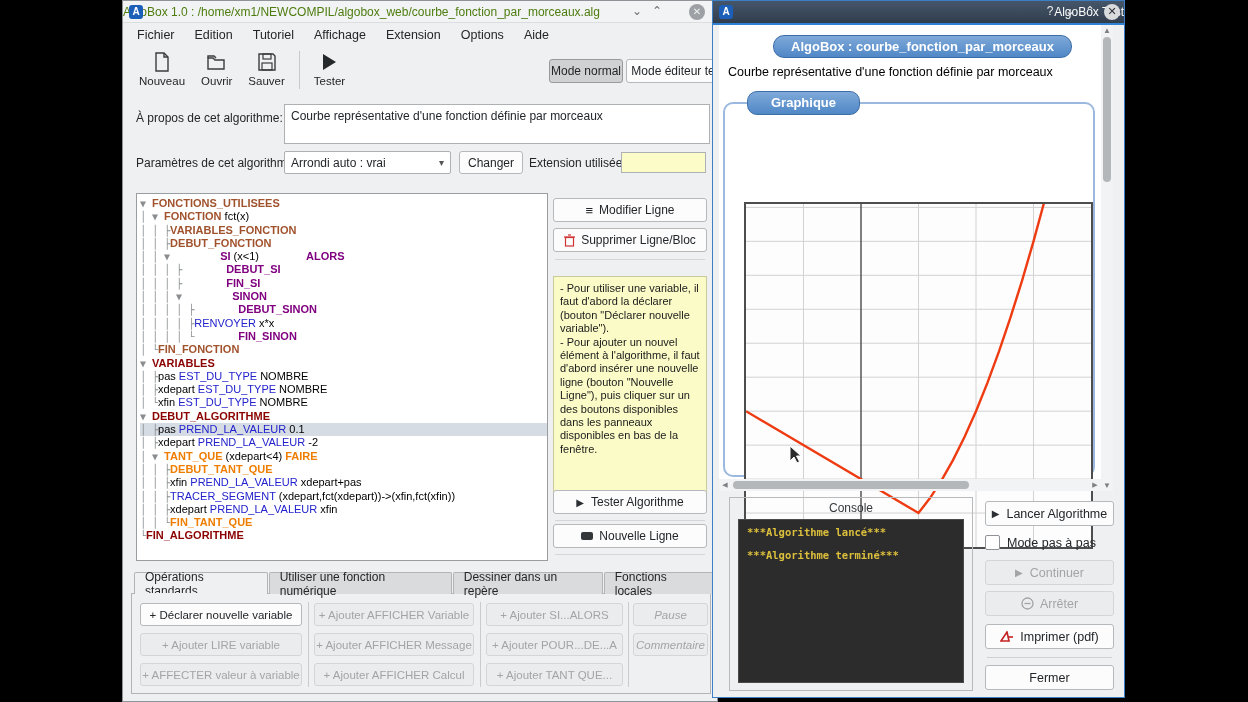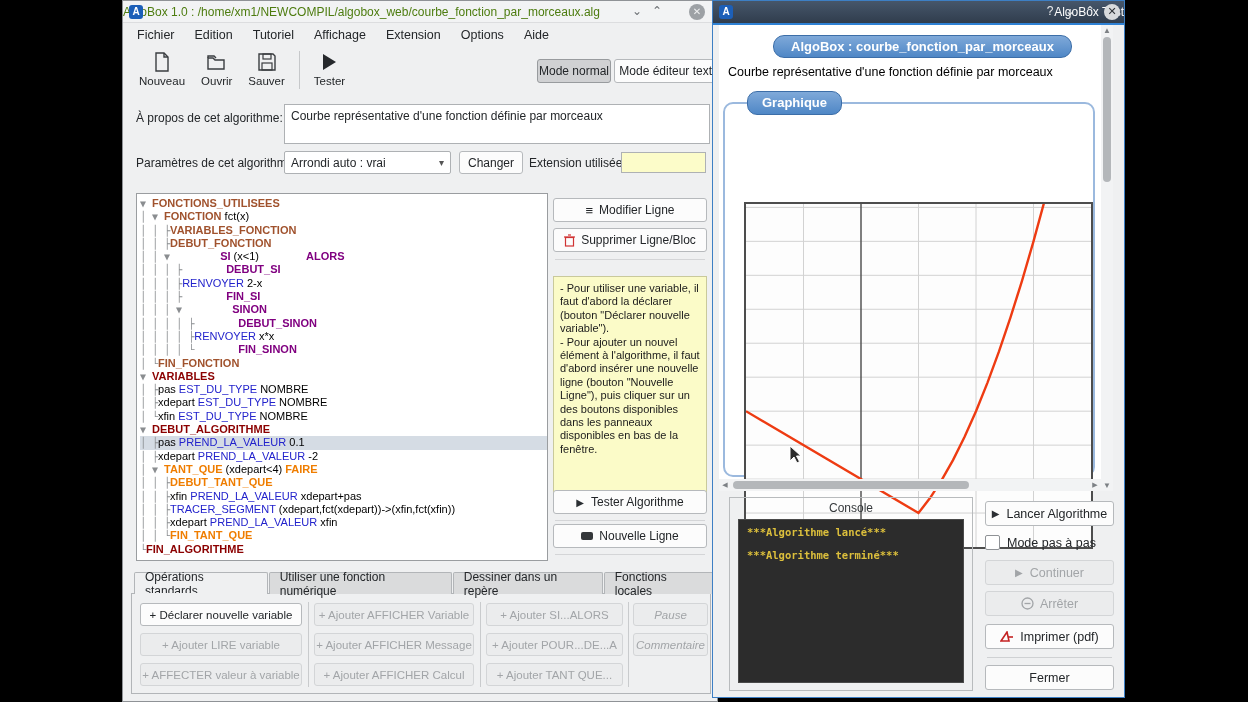--- a/index.html
+++ b/index.html
@@ -22,21 +22,21 @@
   .menu-item { padding:3px 10px; font-size:12.5px; color:#232629; }
 
   .toolbar { position:absolute; left:8px; top:48px; display:flex; align-items:flex-start; }
   .tool-btn { display:flex; flex-direction:column; align-items:center; padding:3px 8px; font-size:11.5px; color:#232629; }
   .tool-btn svg { margin-bottom:3px; }
   .tb-sep { width:1px; height:38px; background:#c6c8ca; margin:2px 6px 0 6px; }
 
   .mode-btns { position:absolute; top:58px; left:414px; display:flex; }
   .btn { background:#fcfcfc; border:1px solid #b6b9bc; border-radius:3px; font-size:12px; color:#232629;
     display:flex; align-items:center; justify-content:center; }
-  .btn.pressed { background:#d0d1d3; border-color:#989b9e; }
+  .btn.pressed { background:#d0d1d3; border-color:#989b9e;margin-left:12px; }
   .btn.disabled { background:#ebeced; border-color:#d3d5d7; color:#a2a5a8; }
   #mode-normal { width:74px; height:24px; }
   #mode-editor { width:110px; height:24px; margin-left:3px; }
 
   .form-label { position:absolute; font-size:12px; color:#232629; }
   #about-box { position:absolute; left:161px; top:103px; width:426px; height:40px; background:#fff;
     border:1px solid #aeb1b4; font-size:12px; color:#232629; padding:4px 6px; }
   #param-combo { position:absolute; left:161px; top:150px; width:167px; height:23px; background:#fff;
     border:1px solid #aeb1b4; border-radius:2px; font-size:12px; color:#232629; padding:0 6px;
     display:flex; align-items:center; }
@@ -87,21 +87,21 @@
   .tw-ctrl { position:absolute; top:3px; color:#e8eaec; font-size:12px; width:16px; text-align:center; }
   .tw-close { position:absolute; top:3px; right:4px; width:16px; height:16px; background:#d8dadc;
     border-radius:50%; color:#2f3338; font-size:11px; font-weight:bold; text-align:center; line-height:15px; }
 
   #viewport { position:absolute; left:6px; top:24px; width:382px; height:454px; background:#fff; }
   .badge { background:linear-gradient(#7fa9d9,#4f87c6); border:1px solid #3c6ea8; color:#fff;
     font-weight:bold; text-align:center; }
   #algo-badge { position:absolute; left:54px; top:10px; width:299px; height:23px; border-radius:11px;
     font-size:13px; line-height:21px; }
   #desc-line { position:absolute; left:9px; top:40px; font-size:12.5px; color:#000; }
-  #graph-tab { position:absolute; left:28px; top:66px; width:95px; height:24px; border-radius:10px;
+  #graph-tab { position:absolute; left:28px; top:66px; width:113px; height:24px; border-radius:10px;
     font-size:13px; line-height:22px; z-index:3; }
   #graph-panel { position:absolute; left:4px; top:77px; width:372px; height:375px; background:#fff;
     border:2px solid #9bb9de; border-radius:10px; }
   #graph-frame { position:absolute; left:19px; top:98px; width:349px; height:347px; border:2px solid #4d4d4d;
     background:#fdfdfd; }
   #graph-svg { position:absolute; left:0; top:0; }
   #cursor { position:absolute; left:70px; top:420px; z-index:4; }
 
   .vscroll { position:absolute; left:388px; top:24px; width:12px; height:466px; background:#f2f3f4; }
   .vscroll .thumb { position:absolute; left:2px; top:12px; width:8px; height:145px; background:#b4b7ba; border-radius:4px; }
@@ -196,21 +196,20 @@
   <div class="form-label" style="left:406px; top:155px;">Extension utilisée:</div>
   <div id="ext-field"></div>
 
   <div id="tree-panel">
       <div class="tree-row"><span class="tp">▼ </span><span class="kw-brown">FONCTIONS_UTILISEES</span></div>
       <div class="tree-row"><span class="tp">│ ▼ </span><span class="kw-brown">FONCTION</span><span class="kw-plain"> fct(x)</span></div>
       <div class="tree-row"><span class="tp">│ │ ├</span><span class="kw-brown">VARIABLES_FONCTION</span></div>
       <div class="tree-row"><span class="tp">│ │ ├</span><span class="kw-brown">DEBUT_FONCTION</span></div>
       <div class="tree-row"><span class="tp">│ │ ▼ </span><span class="kw-purple">SI</span><span class="kw-plain"> (x&lt;1) </span><span class="kw-purple">ALORS</span></div>
       <div class="tree-row"><span class="tp">│ │ │ ├</span><span class="kw-purple">DEBUT_SI</span></div>
-      <div class="tree-row"><span class="tp">│ │ │ ├</span><span class="kw-blue">RENVOYER</span><span class="kw-plain"> 2-x</span></div>
       <div class="tree-row"><span class="tp">│ │ │ ├</span><span class="kw-purple">FIN_SI</span></div>
       <div class="tree-row"><span class="tp">│ │ │ ▼ </span><span class="kw-purple">SINON</span></div>
       <div class="tree-row"><span class="tp">│ │ │ │ ├</span><span class="kw-purple">DEBUT_SINON</span></div>
       <div class="tree-row"><span class="tp">│ │ │ │ ├</span><span class="kw-blue">RENVOYER</span><span class="kw-plain"> x*x</span></div>
       <div class="tree-row"><span class="tp">│ │ │ │ └</span><span class="kw-purple">FIN_SINON</span></div>
       <div class="tree-row"><span class="tp">│ └</span><span class="kw-brown">FIN_FONCTION</span></div>
       <div class="tree-row"><span class="tp">▼ </span><span class="kw-darkred">VARIABLES</span></div>
       <div class="tree-row"><span class="tp">│ ├</span><span class="kw-plain">pas </span><span class="kw-blue">EST_DU_TYPE</span><span class="kw-plain"> NOMBRE</span></div>
       <div class="tree-row"><span class="tp">│ ├</span><span class="kw-plain">xdepart </span><span class="kw-blue">EST_DU_TYPE</span><span class="kw-plain"> NOMBRE</span></div>
       <div class="tree-row"><span class="tp">│ └</span><span class="kw-plain">xfin </span><span class="kw-blue">EST_DU_TYPE</span><span class="kw-plain"> NOMBRE</span></div>

